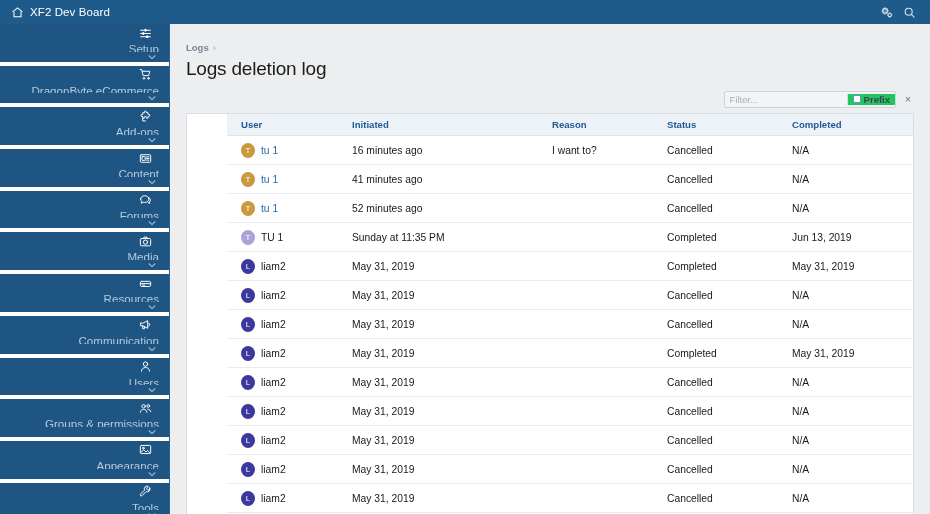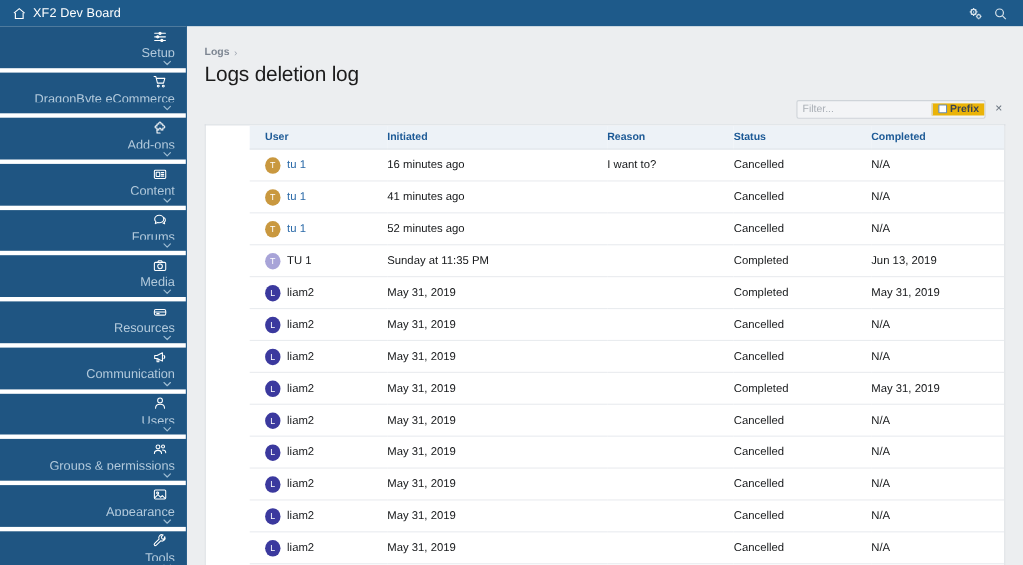--- a/index.html
+++ b/index.html
@@ -130,21 +130,21 @@
     font-family: "Liberation Sans", sans-serif;
     font-size: 9.5px;
     color: #555;
     padding: 0 5px;
   }
   .filter-input::placeholder { color: #a9aeb5; }
   .filter-prefix {
     display: flex; align-items: center; gap: 3px;
     padding: 0 5px;
     border-left: 1px solid #d7dbe0;
-    background: #eab308;
+    background: #22c55e;
     font-size: 9.5px;
     color: #3c4450;
     font-weight: bold;
     cursor: pointer;
   }
   .filter-check {
     width: 8px; height: 8px;
     border: 1px solid #6d8fb8;
     border-radius: 1px;
     background: #fff;

